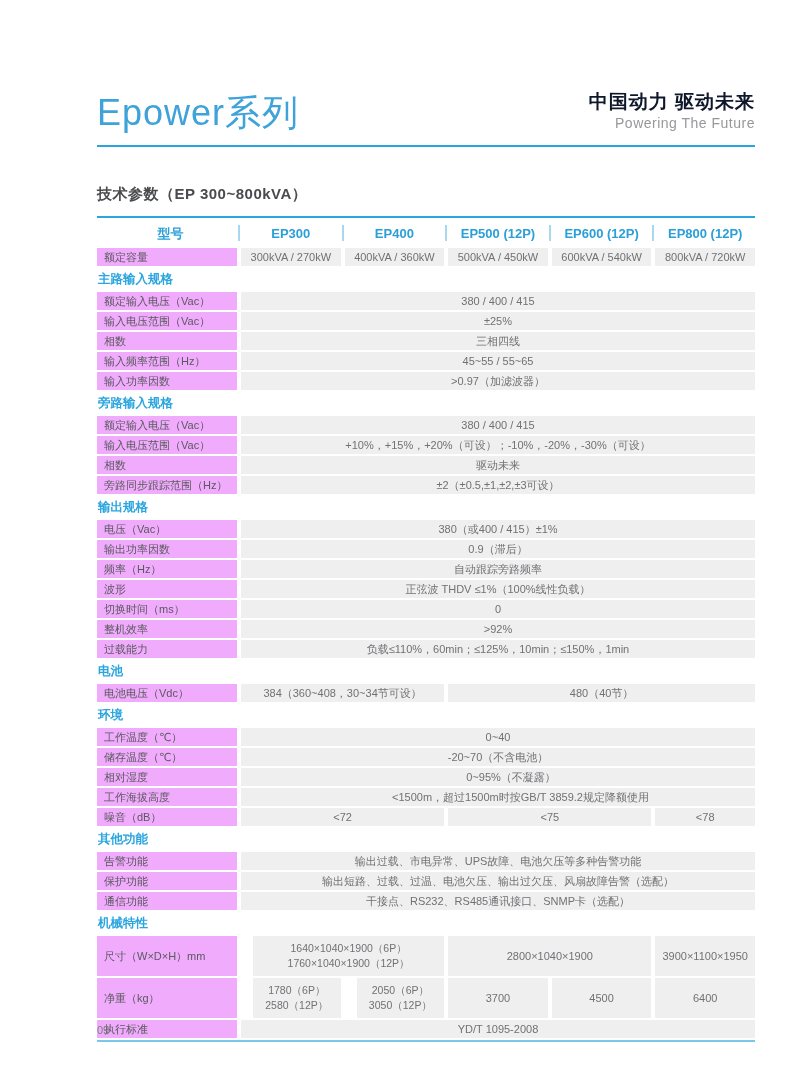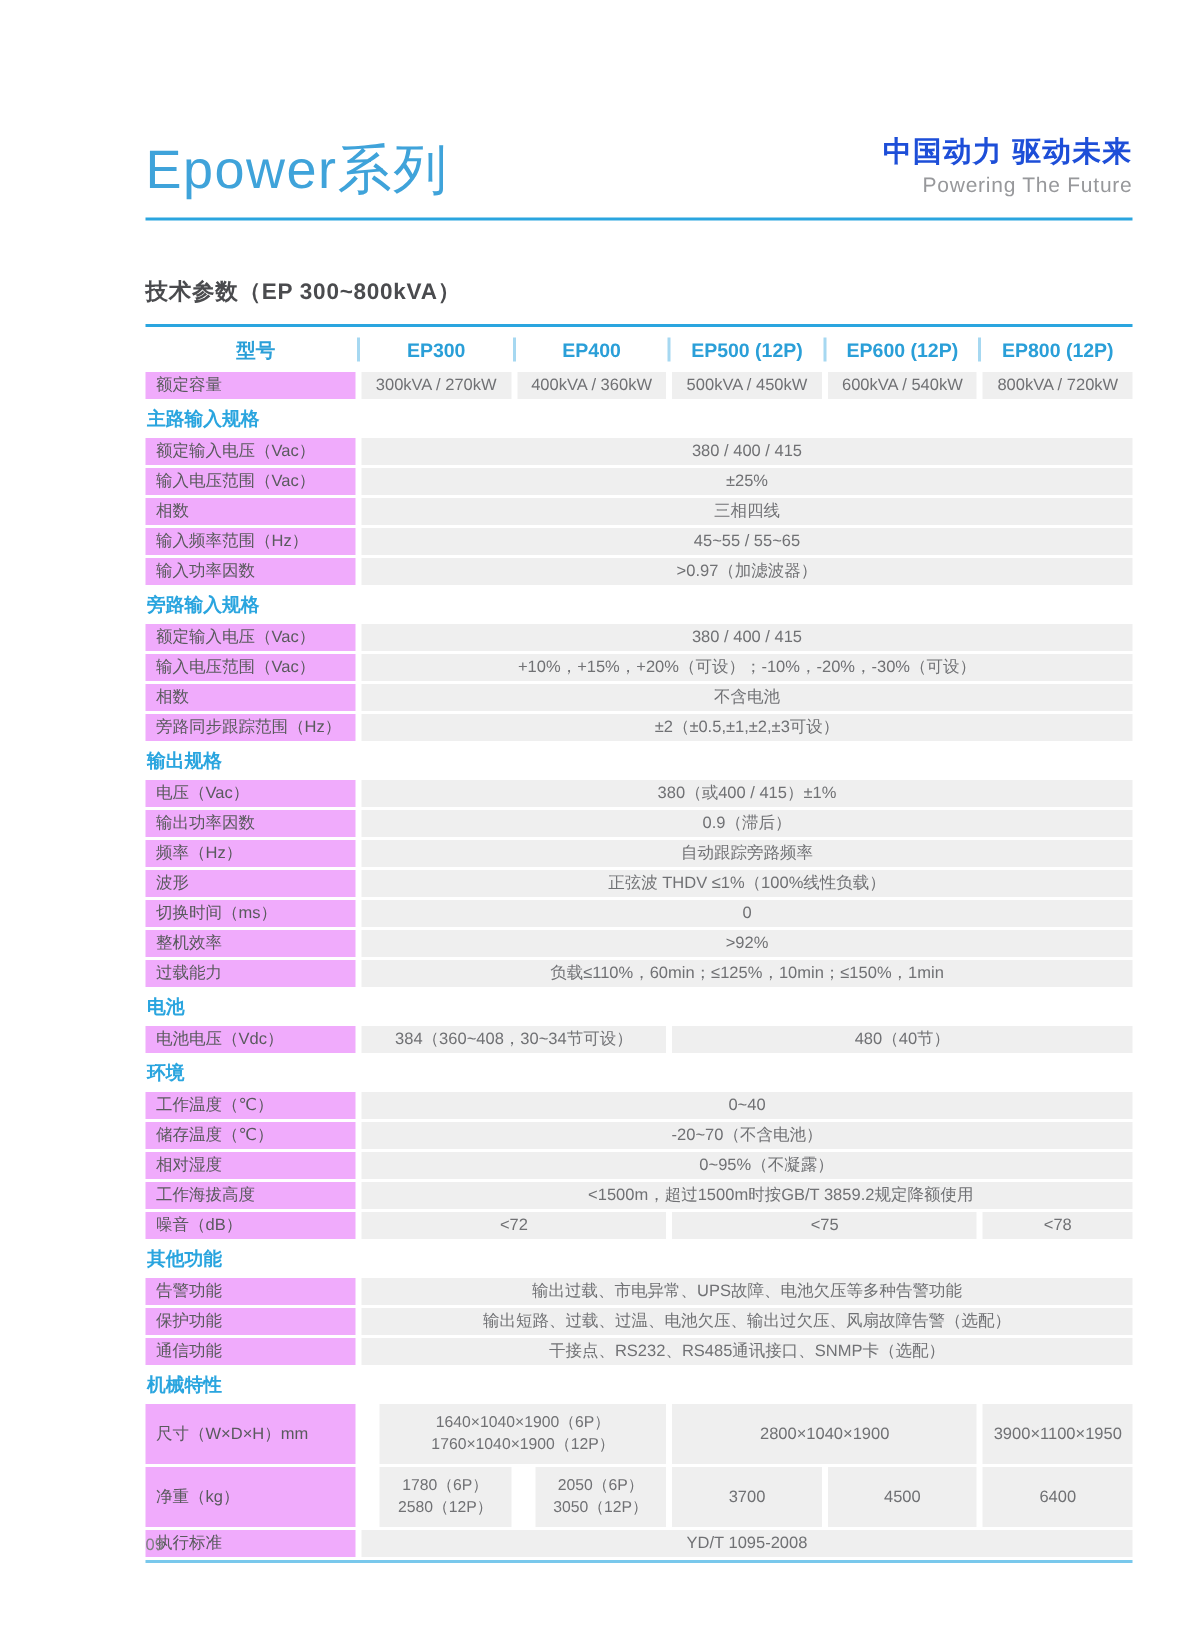--- a/index.html
+++ b/index.html
@@ -21,21 +21,21 @@
   }
   .brand{
     font-size:36px;
     color:#3fa3da;
     font-weight:400;
     letter-spacing:1px;
     line-height:40px;
   }
   .slogans{text-align:right;}
   .slogan-cn{
-    font-size:19px;font-weight:bold;color:#1d4ed8;letter-spacing:1px;line-height:24px;
+    font-size:19px;font-weight:bold;color:#0f172a;letter-spacing:1px;line-height:24px;
   }
   .slogan-en{
     font-size:14px;color:#97989b;letter-spacing:.5px;line-height:19px;
   }
   .head-rule{
     height:2px;background:#2aa5df;margin-top:12px;border:none;
   }
   
   .doc-title{
     margin-top:38px;
@@ -164,21 +164,21 @@
       <div class="row r-normal">
         <div class="cell label-cell">额定输入电压（Vac）</div>
         <div class="cell" style="grid-column: span 5;">380 / 400 / 415</div>
       </div>
       <div class="row r-normal">
         <div class="cell label-cell">输入电压范围（Vac）</div>
         <div class="cell" style="grid-column: span 5;">+10%，+15%，+20%（可设）；-10%，-20%，-30%（可设）</div>
       </div>
       <div class="row r-normal">
         <div class="cell label-cell">相数</div>
-        <div class="cell" style="grid-column: span 5;">不含电池</div>
+        <div class="cell" style="grid-column: span 5;">驱动未来</div>
       </div>
       <div class="row r-normal">
         <div class="cell label-cell">旁路同步跟踪范围（Hz）</div>
         <div class="cell" style="grid-column: span 5;">±2（±0.5,±1,±2,±3可设）</div>
       </div>
       <div class="row r-section">
         <div class="section-cell">输出规格</div>
       </div>
       <div class="row r-normal">
         <div class="cell label-cell">电压（Vac）</div>

